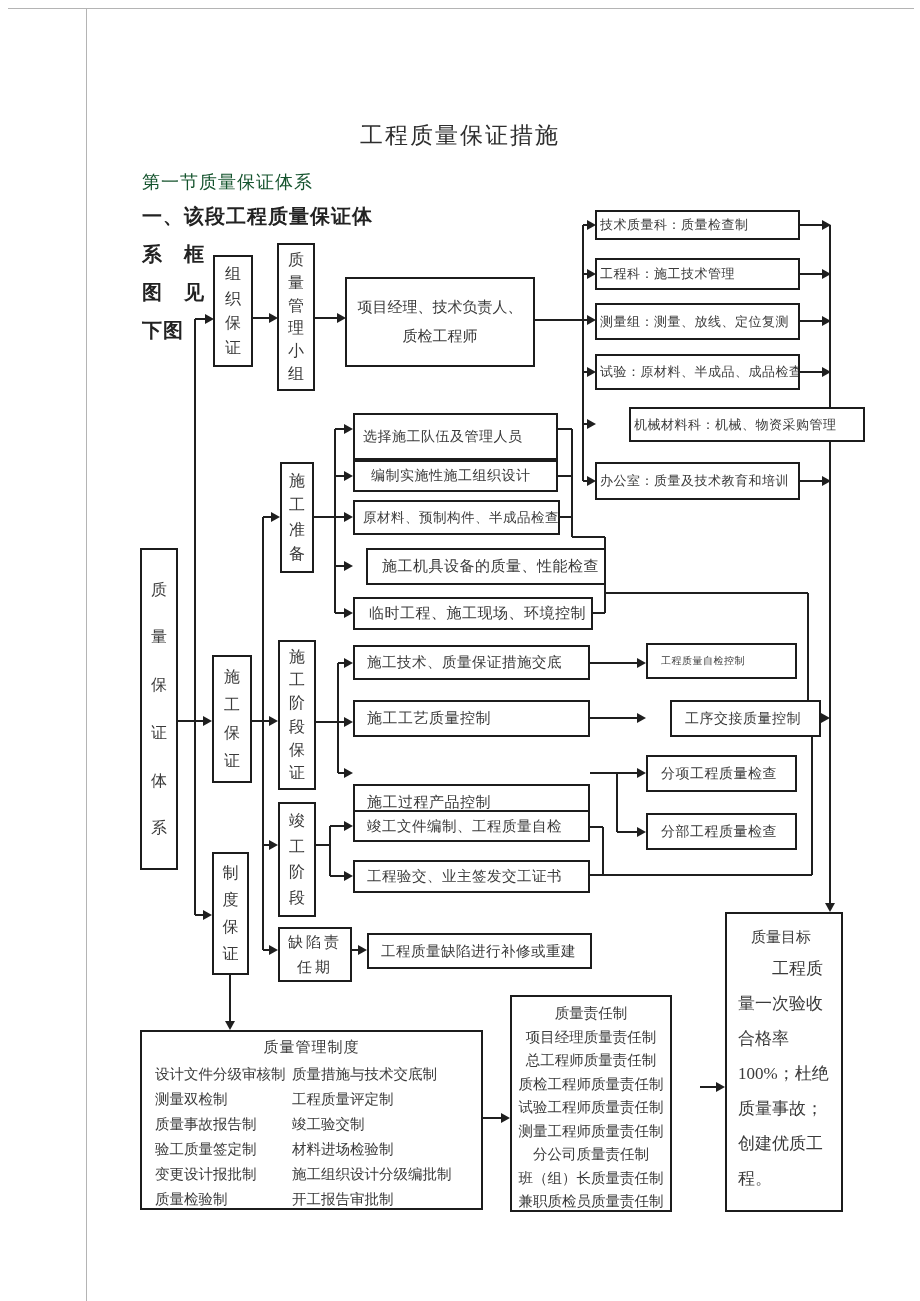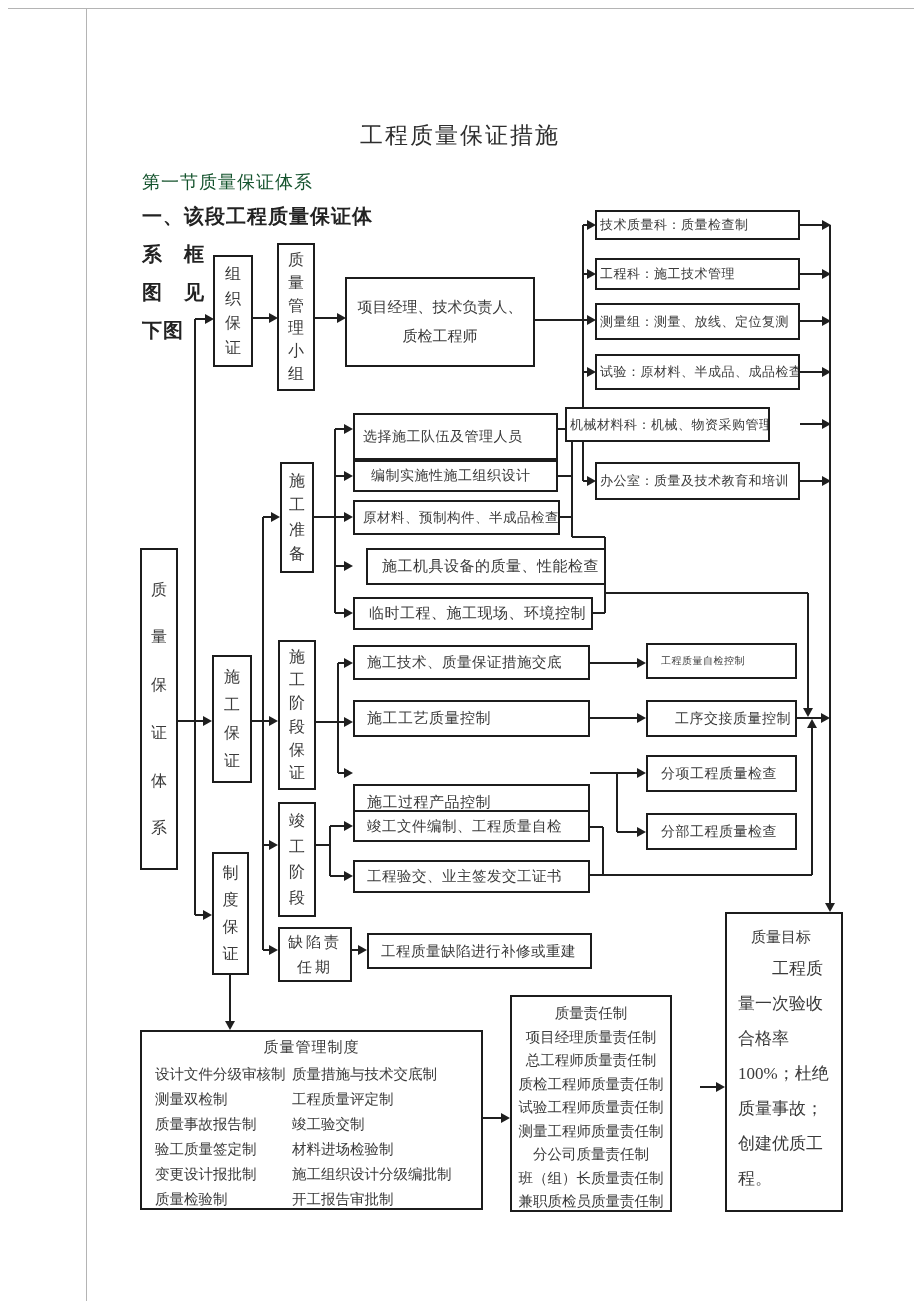--- a/index.html
+++ b/index.html
@@ -182,35 +182,35 @@
         <div>证</div>
       </div>
   </div>
 
   <div class="box center-box" style="left:345px;top:277px;width:190px;height:90px">项目经理、技术负责人、质检工程师</div>
 
   <div class="box hbox dept" style="left:595px;top:210px;width:205px;height:30px">技术质量科：质量检查制</div>
   <div class="box hbox dept" style="left:595px;top:258px;width:205px;height:32px">工程科：施工技术管理</div>
   <div class="box hbox dept" style="left:595px;top:303px;width:205px;height:37px">测量组：测量、放线、定位复测</div>
   <div class="box hbox dept" style="left:595px;top:354px;width:205px;height:36px">试验：原材料、半成品、成品检查</div>
-  <div class="box hbox dept" style="left:565px;top:407px;width:205px;height:35px">机械材料科：机械、物资采购管理</div>
+  <div class="box hbox dept" style="left:629px;top:407px;width:236px;height:35px">机械材料科：机械、物资采购管理</div>
   <div class="box hbox dept" style="left:595px;top:462px;width:205px;height:38px">办公室：质量及技术教育和培训</div>
 
   <div class="box hbox" style="left:353px;top:413px;width:205px;height:47px;padding-left:8px">选择施工队伍及管理人员</div>
   <div class="box hbox" style="left:353px;top:460px;width:205px;height:32px;padding-left:16px">编制实施性施工组织设计</div>
   <div class="box hbox" style="left:353px;top:500px;width:207px;height:35px;font-size:13.5px">原材料、预制构件、半成品检查</div>
   <div class="box hbox" style="left:366px;top:548px;width:240px;height:37px;padding-left:14px;font-size:15px">施工机具设备的质量、性能检查</div>
   <div class="box hbox" style="left:353px;top:597px;width:240px;height:33px;padding-left:14px;font-size:15px">临时工程、施工现场、环境控制</div>
 
   <div class="box hbox" style="left:353px;top:645px;width:237px;height:35px;padding-left:12px;font-size:14.5px">施工技术、质量保证措施交底</div>
   <div class="box hbox" style="left:353px;top:700px;width:237px;height:37px;padding-left:12px;font-size:15px">施工工艺质量控制</div>
   <div class="box hbox" style="left:353px;top:784px;width:237px;height:37px;padding-left:12px;font-size:15px">施工过程产品控制</div>
 
   <div class="box hbox" style="left:646px;top:643px;width:151px;height:36px;padding-left:13px;font-size:10px">工程质量自检控制</div>
-  <div class="box hbox" style="left:646px;top:700px;width:151px;height:37px;padding-left:27px;font-size:14px">工序交接质量控制</div>
+  <div class="box hbox" style="left:670px;top:700px;width:151px;height:37px;padding-left:13px;font-size:14px">工序交接质量控制</div>
   <div class="box hbox" style="left:646px;top:755px;width:151px;height:37px;padding-left:13px;font-size:14px">分项工程质量检查</div>
   <div class="box hbox" style="left:646px;top:813px;width:151px;height:37px;padding-left:13px;font-size:14px">分部工程质量检查</div>
 
   <div class="box hbox" style="left:353px;top:810px;width:237px;height:32px;padding-left:12px;font-size:14.5px">竣工文件编制、工程质量自检</div>
   <div class="box hbox" style="left:353px;top:860px;width:237px;height:33px;padding-left:12px;font-size:14.5px">工程验交、业主签发交工证书</div>
 
   <div class="box wrapbox" style="left:278px;top:927px;width:74px;height:55px">缺陷责任期</div>
   <div class="box hbox" style="left:367px;top:933px;width:225px;height:36px;padding-left:12px;font-size:14.5px">工程质量缺陷进行补修或重建</div>
 
   <div class="box" style="left:140px;top:1030px;width:343px;height:180px">

